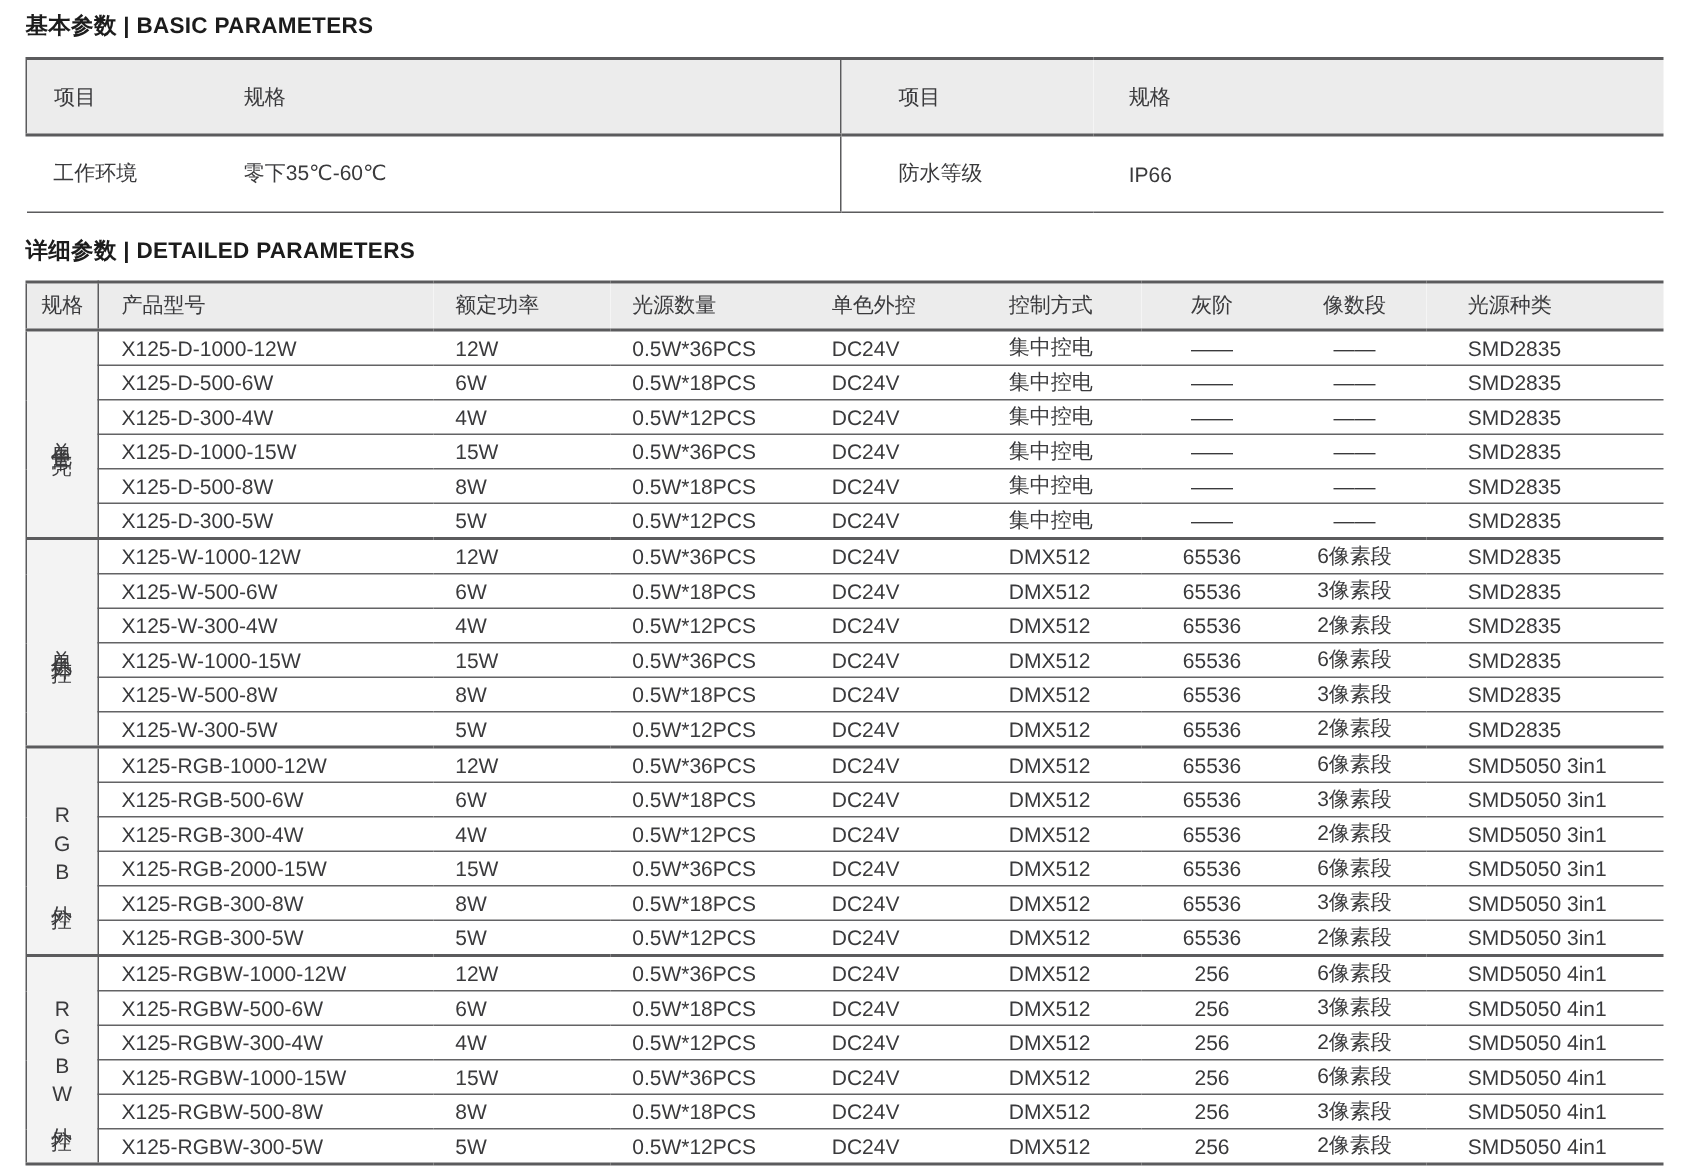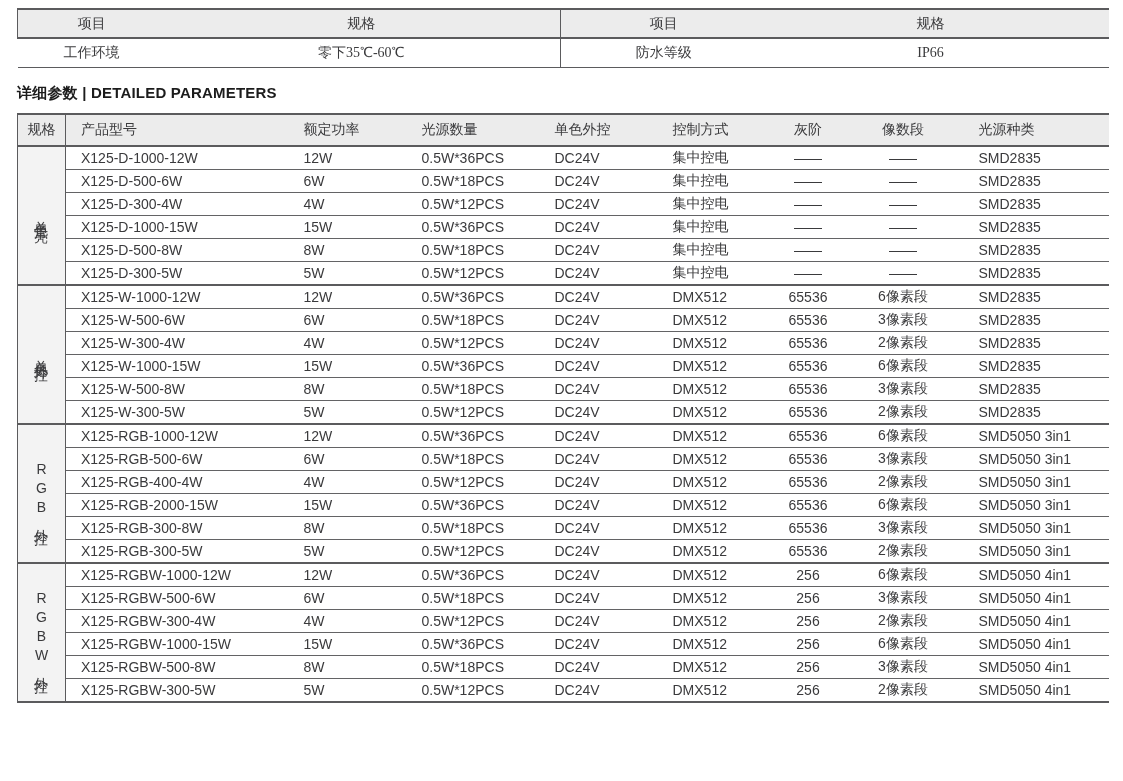--- a/index.html
+++ b/index.html
@@ -25,28 +25,27 @@
     table-layout: fixed;
     width: 1091px;
     font-size: 14px;
     color: #3a3a3c;
   }
 
   
   .basic-table { border-top: 2px solid #5b5b5d; }
   .basic-table th, .basic-table td {
     font-weight: normal;
-    text-align: center;
+    text-align: left;
     vertical-align: middle;
-    padding: 0;
+    padding: 11px;
     border-bottom: 1px solid #5b5b5d;
     height: 28px;
     white-space: nowrap;
     overflow: hidden;
-    font-family: Liberation Serif, serif;
   }
   .basic-table thead th {
     background: #ececec;
     border-bottom: 2px solid #5b5b5d;
     height: 27px;
   }
   .basic-table .c1 { padding-left: 18px; }
   .basic-table .c2 { padding-left: 15px; }
   .basic-table .c3 { padding-left: 38px; border-left: 1px solid #5b5b5d; }
   .basic-table .c4 { padding-left: 24px; }
@@ -97,20 +96,21 @@
     font-size: 14px;
     line-height: 1;
   }
   .detail-table tr.group-end td { border-bottom: 2px solid #5b5b5d; }
 </style>
 </head>
 <body>
 
 <div class="sheet">
 
+  <div class="section-title">基本参数 | BASIC PARAMETERS</div>
 
   <table class="basic-table">
     <colgroup>
       <col style="width:130px">
         <col style="width:413px">
         <col style="width:168px">
         <col style="width:380px">
     </colgroup>
     <thead>
       <tr>
@@ -295,21 +295,21 @@
           <td class="col-model">X125-RGB-500-6W</td>
           <td class="col-power">6W</td>
           <td class="col-qty">0.5W*18PCS</td>
           <td class="col-voltage">DC24V</td>
           <td class="col-control">DMX512</td>
           <td class="col-gray">65536</td>
           <td class="col-pixel">3像素段</td>
           <td class="col-source">SMD5050 3in1</td>
         </tr>
         <tr>
-          <td class="col-model">X125-RGB-400-4W</td>
+          <td class="col-model">X125-RGB-300-4W</td>
           <td class="col-power">4W</td>
           <td class="col-qty">0.5W*12PCS</td>
           <td class="col-voltage">DC24V</td>
           <td class="col-control">DMX512</td>
           <td class="col-gray">65536</td>
           <td class="col-pixel">2像素段</td>
           <td class="col-source">SMD5050 3in1</td>
         </tr>
         <tr>
           <td class="col-model">X125-RGB-2000-15W</td>

